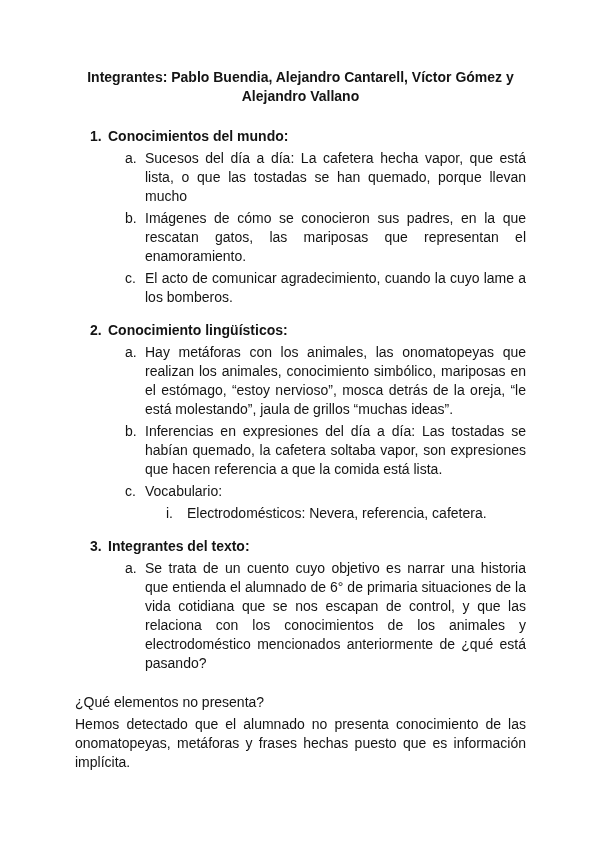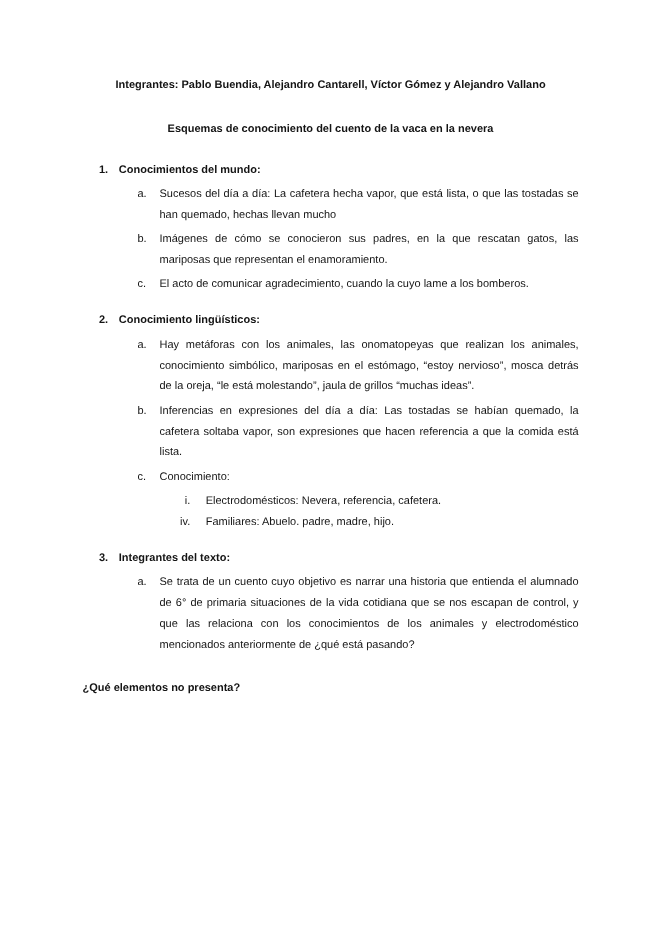--- a/index.html
+++ b/index.html
@@ -8,21 +8,21 @@
     width: 600px;
     height: 848px;
     background: #ffffff;
     font-family: "Liberation Sans", "DejaVu Sans", sans-serif;
     color: #141414;
   }
   .page {
     width: 600px;
     height: 848px;
     padding: 68px 74px 30px 75px;
-    font-size: 10px;
+    font-size: 14px;
     line-height: 19px;
     overflow: hidden;
   }
   .hdr {
     font-weight: bold;
     text-align: center;
     margin: 0 0 21px 0;
   }
   .doc-title { margin-bottom: 18px; }
   .section { margin: 0 0 14px 0; }
@@ -32,39 +32,38 @@
     margin: 0 0 3px 15px;
   }
   .sec-num { width: 18px; flex: none; }
   .sec-title { flex: 1; }
   .item { display: flex; margin: 0 0 3px 50px; }
   .item-marker { width: 20px; flex: none; }
   .item-text { flex: 1; text-align: justify; }
   .roman { display: flex; margin: 0 0 0 82px; }
   .roman-marker { width: 16px; flex: none; text-align: right; margin-right: 14px; }
   .roman-text { flex: 1; }
-  .q-head { font-weight: bold; margin: 20px 0 3px 0; }
+  .q-head { font-weight: normal; margin: 20px 0 3px 0; }
   .q-text { margin: 0; text-align: justify; }
 </style>
 </head>
 <body>
 
 <div class="page">
 
   <p class="hdr">Integrantes: Pablo Buendia, Alejandro Cantarell, Víctor Gómez y Alejandro Vallano</p>
-  <p class="hdr doc-title">Esquemas de conocimiento del cuento de la vaca en la nevera</p>
 
   <div class="section">
     <div class="sec-head">
       <span class="sec-num">1.</span>
       <span class="sec-title">Conocimientos del mundo:</span>
     </div>
     <div class="item">
       <span class="item-marker">a.</span>
-      <span class="item-text">Sucesos del día a día: La cafetera hecha vapor, que está lista, o que las tostadas se han quemado, hechas llevan mucho</span>
+      <span class="item-text">Sucesos del día a día: La cafetera hecha vapor, que está lista, o que las tostadas se han quemado, porque llevan mucho</span>
     </div>
     <div class="item">
       <span class="item-marker">b.</span>
       <span class="item-text">Imágenes de cómo se conocieron sus padres, en la que rescatan gatos, las mariposas que representan el enamoramiento.</span>
     </div>
     <div class="item">
       <span class="item-marker">c.</span>
       <span class="item-text">El acto de comunicar agradecimiento, cuando la cuyo lame a los bomberos.</span>
     </div>
   </div>
@@ -77,38 +76,35 @@
     <div class="item">
       <span class="item-marker">a.</span>
       <span class="item-text">Hay metáforas con los animales, las onomatopeyas que realizan los animales, conocimiento simbólico, mariposas en el estómago, “estoy nervioso”, mosca detrás de la oreja, “le está molestando”, jaula de grillos “muchas ideas”.</span>
     </div>
     <div class="item">
       <span class="item-marker">b.</span>
       <span class="item-text">Inferencias en expresiones del día a día: Las tostadas se habían quemado, la cafetera soltaba vapor, son expresiones que hacen referencia a que la comida está lista.</span>
     </div>
     <div class="item">
       <span class="item-marker">c.</span>
-      <span class="item-text">Conocimiento:</span>
+      <span class="item-text">Vocabulario:</span>
     </div>
     <div class="roman">
       <span class="roman-marker">i.</span>
       <span class="roman-text">Electrodomésticos: Nevera, referencia, cafetera.</span>
-    </div>
-    <div class="roman">
-      <span class="roman-marker">iv.</span>
-      <span class="roman-text">Familiares: Abuelo. padre, madre, hijo.</span>
     </div>
   </div>
 
   <div class="section">
     <div class="sec-head">
       <span class="sec-num">3.</span>
       <span class="sec-title">Integrantes del texto:</span>
     </div>
     <div class="item">
       <span class="item-marker">a.</span>
       <span class="item-text">Se trata de un cuento cuyo objetivo es narrar una historia que entienda el alumnado de 6° de primaria situaciones de la vida cotidiana que se nos escapan de control, y que las relaciona con los conocimientos de los animales y electrodoméstico mencionados anteriormente de ¿qué está pasando?</span>
     </div>
   </div>
 
   <p class="q-head">¿Qué elementos no presenta?</p>
+  <p class="q-text">Hemos detectado que el alumnado no presenta conocimiento de las onomatopeyas, metáforas y frases hechas puesto que es información implícita.</p>
 
 </div>
 
 </body></html>

